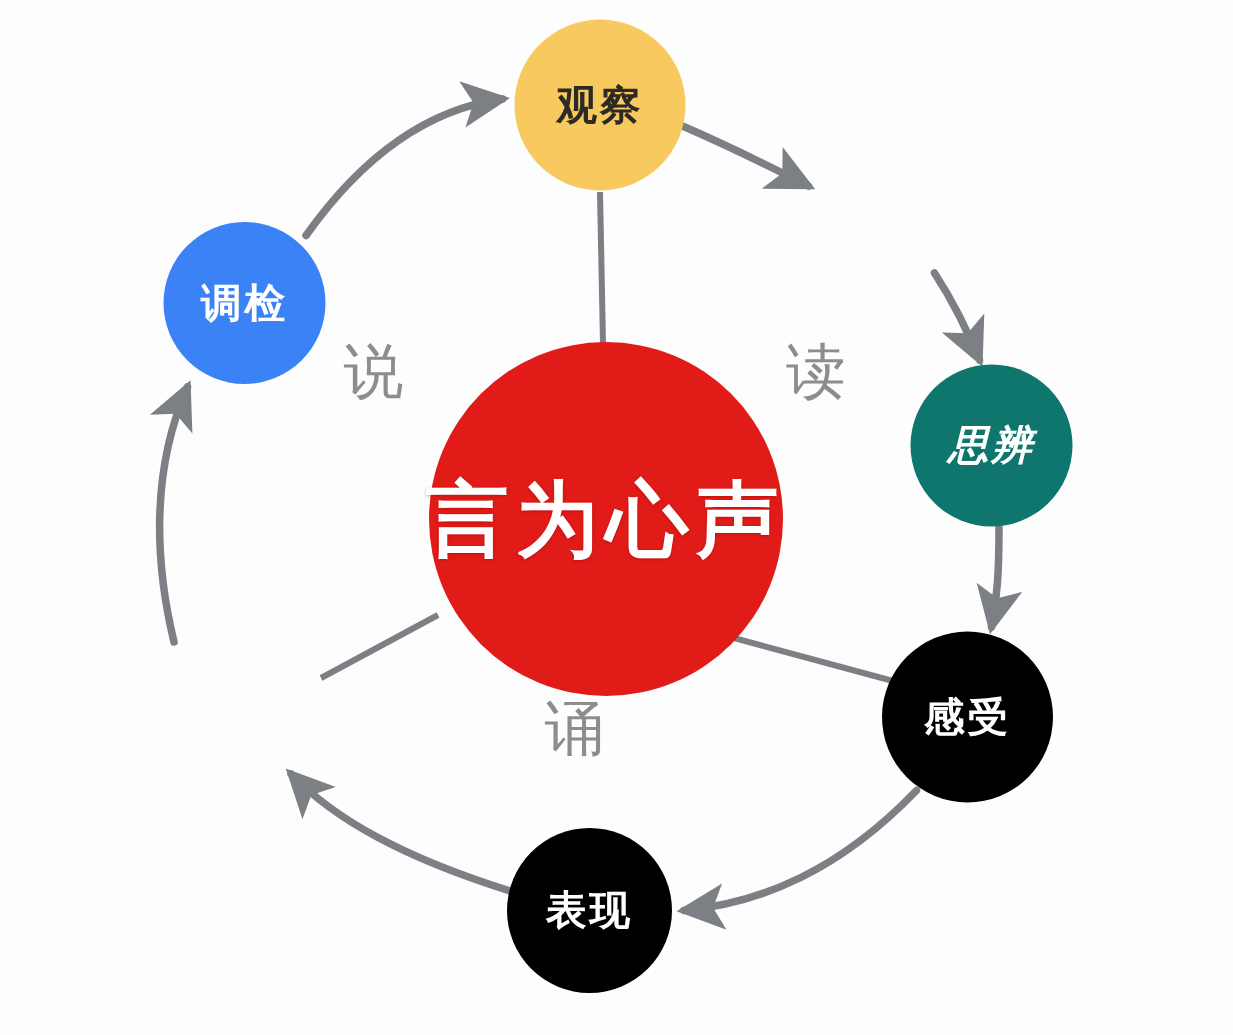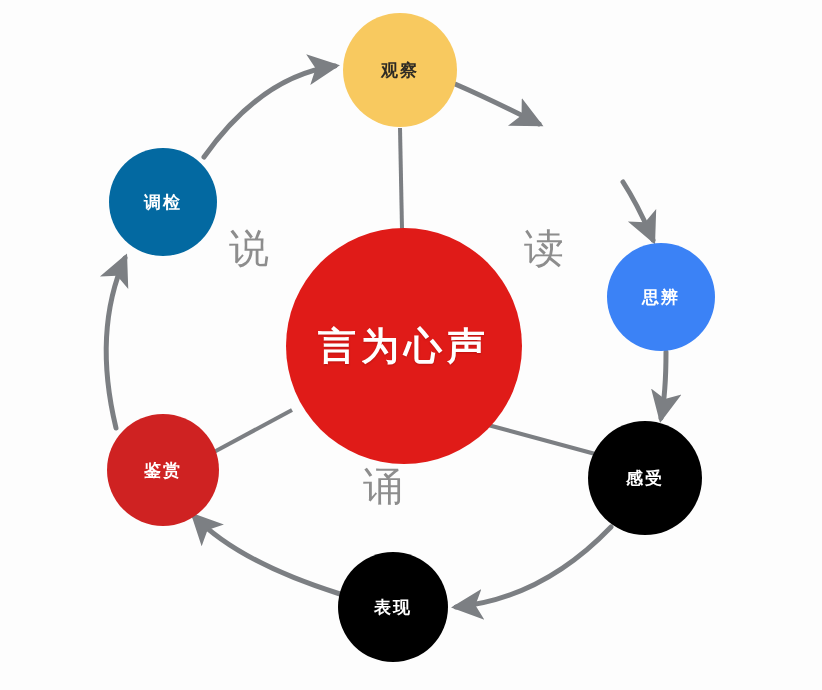--- a/index.html
+++ b/index.html
@@ -36,24 +36,24 @@
   }
   .node-label {
     font-family: "DejaVu Sans", "Liberation Sans", sans-serif;
     font-weight: bold;
     letter-spacing: 2px;
     white-space: nowrap;
     line-height: 1;
     user-select: none;
   }
   .outer-node .node-label {
-    font-size: 17px;
+    font-size: 27px;
   }
   .hub .node-label {
-    font-size: 38px;
+    font-size: 55px;
     letter-spacing: 5px;
     color: #ffffff;
     text-shadow: 0 1px 2px rgba(120,0,0,0.35);
   }
   .section-label {
     position: absolute;
     font-family: "DejaVu Sans", "Liberation Sans", sans-serif;
     font-size: 40px;
     color: #8d8d8d;
     line-height: 1;
@@ -91,37 +91,34 @@
 
   <div class="node hub" style="left:286px; top:228px; width:236px; height:236px; background:#e01b18;">
     <span class="node-label">言为心声</span>
   </div>
 
   <div class="node outer-node" style="left:343px; top:13px; width:114px; height:114px; background:#f8c95f;">
     <span class="node-label" style="color:#2d2a24;">观察</span>
   </div>
 
 
-  <div class="node outer-node" style="left:607px; top:243px; width:108px; height:108px; background:#3b82f6;">
+  <div class="node outer-node" style="left:607px; top:243px; width:108px; height:108px; background:#0f766e;font-style:italic;">
     <span class="node-label" style="color:#ffffff;">思辨</span>
   </div>
 
   <div class="node outer-node" style="left:588px; top:421px; width:114px; height:114px; background:#000000;">
     <span class="node-label" style="color:#ffffff;">感受</span>
   </div>
 
   <div class="node outer-node" style="left:338px; top:552px; width:110px; height:110px; background:#000000;">
     <span class="node-label" style="color:#ffffff;">表现</span>
   </div>
 
-  <div class="node outer-node" style="left:107px; top:414px; width:112px; height:112px; background:#cf2222;">
-    <span class="node-label" style="color:#ffffff;">鉴赏</span>
-  </div>
 
-  <div class="node outer-node" style="left:109px; top:148px; width:108px; height:108px; background:#0369a1;">
+  <div class="node outer-node" style="left:109px; top:148px; width:108px; height:108px; background:#3b82f6;">
     <span class="node-label" style="color:#ffffff;">调检</span>
   </div>
 
   <div class="section-label" style="left:229px; top:228px;">说</div>
   <div class="section-label" style="left:524px; top:228px;">读</div>
   <div class="section-label" style="left:363px; top:466px;">诵</div>
 
 </div>
 
 </body></html>

